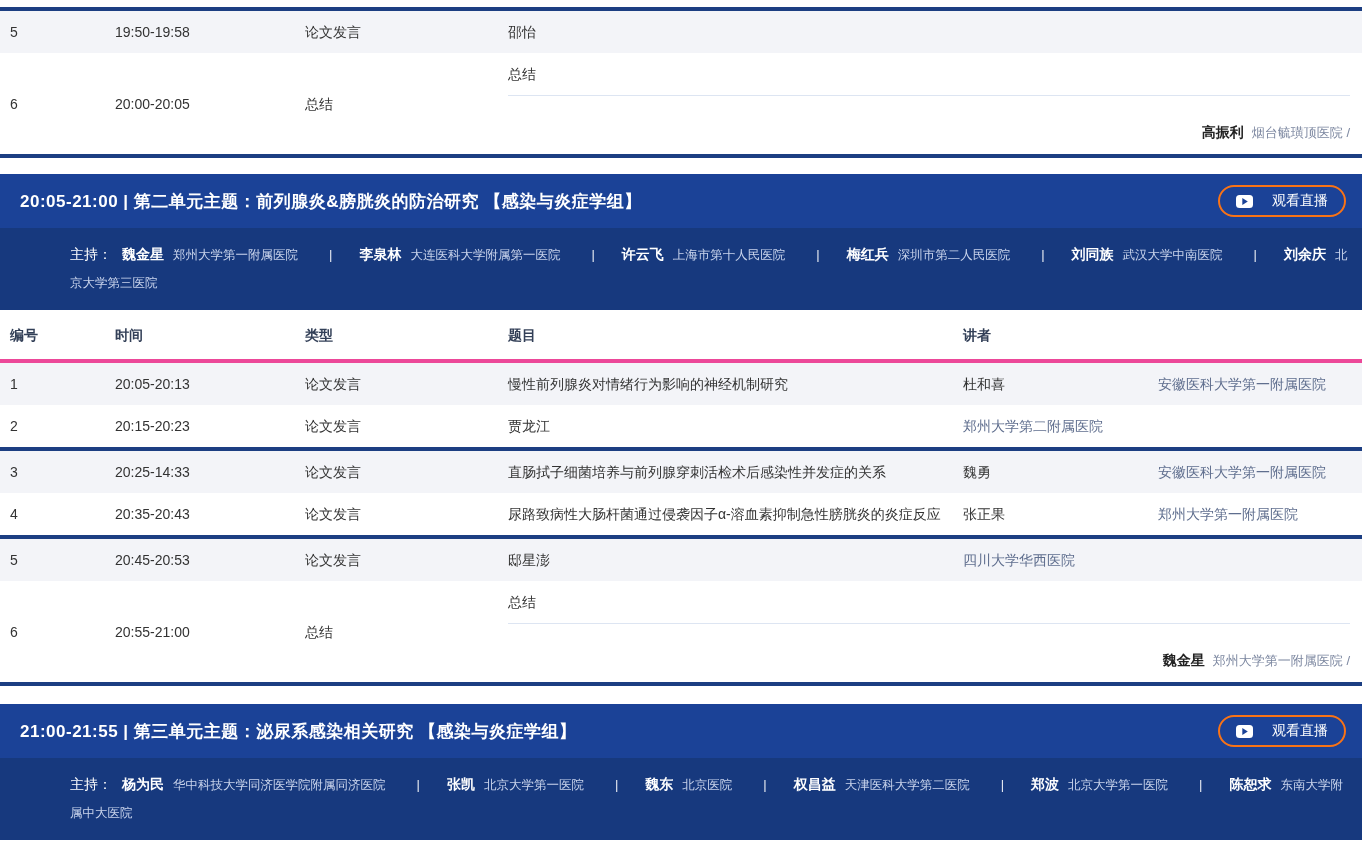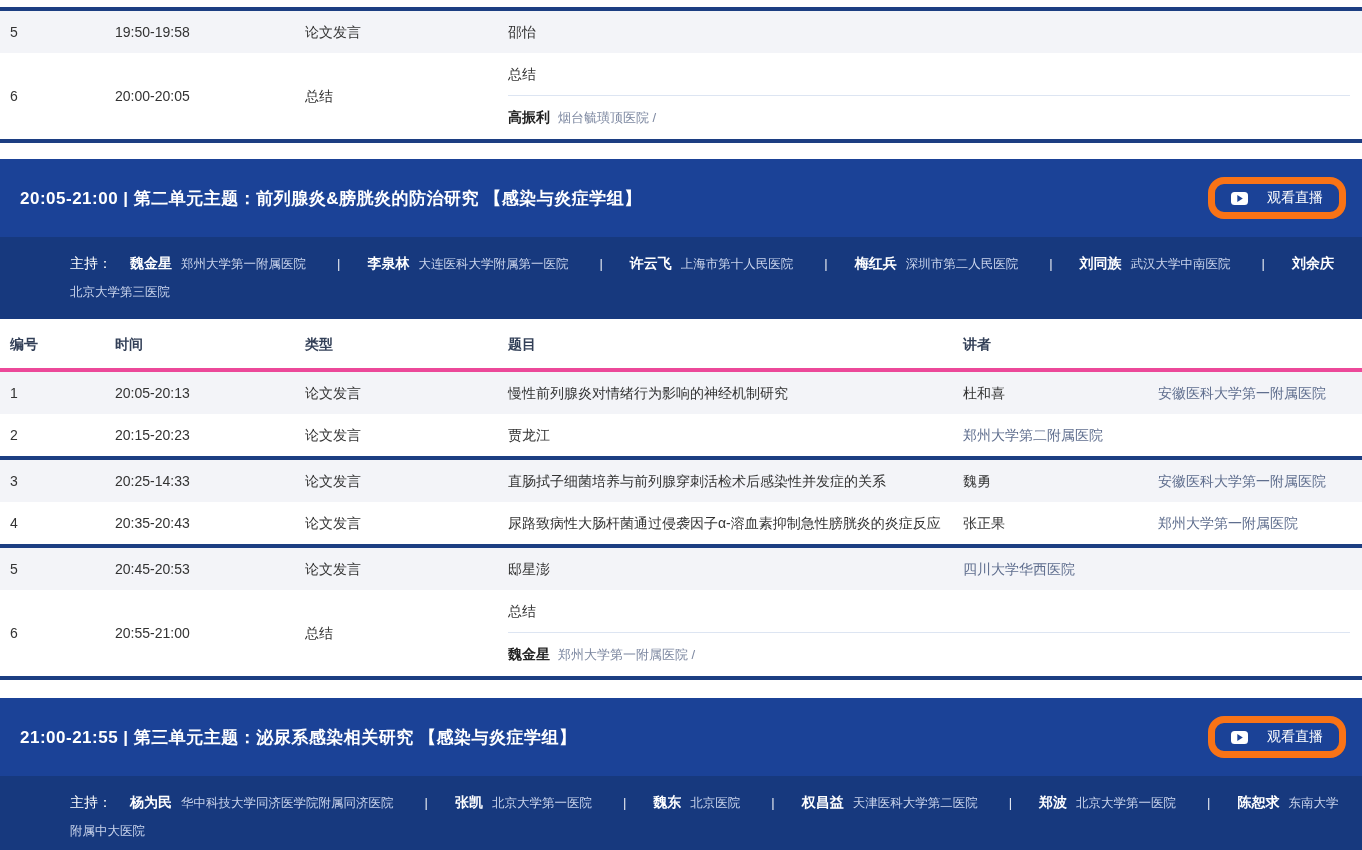--- a/index.html
+++ b/index.html
@@ -26,43 +26,43 @@
     align-items:center;
     height:49px;
     border-bottom:4px solid #ec4899;
     background:#fff;
   }
   .thead .tcell{font-weight:700;color:#323f57;}
   .top-table{margin-top:7px;border-top:4px solid #1c3e82;margin-bottom:16px;}
   
   .summary-cell{grid-column:4 / -1;padding:0 12px 0 10px;}
   .summary-label{line-height:24px;padding-bottom:9px;}
-  .summary-line{border-top:1px solid #dde5f2;padding-top:9px;line-height:24px;}
+  .summary-line{border-top:1px solid #dde5f2;padding-top:24px;line-height:24px;text-align:right;}
   .summary-name{font-weight:700;color:#222;margin-right:8px;}
   .summary-org{color:#7c87a0;font-size:13px;}
   
   .section{margin-bottom:18px;}
   .sec-header{
-    height:78px;background:#1b4297;color:#fff;
+    height:54px;background:#1b4297;color:#fff;
     display:flex;align-items:center;padding:0 16px 0 20px;
   }
   .sec-title{font-weight:700;font-size:17px;letter-spacing:.5px;}
   .live-btn{
     margin-left:auto;display:inline-flex;align-items:center;gap:19px;
-    background:transparent;border:7px solid #f97316;border-radius:16px;
+    background:transparent;border:2px solid #f97316;border-radius:16px;
     color:#fff;font-size:14px;padding:5px 16px;cursor:pointer;
     font-family:inherit;
   }
   .play-badge{display:inline-flex;}
   
   .chair-bar{
     background:#17397e;color:#fff;
     padding:13px 12px 13px 70px;line-height:27px;font-size:14px;
   }
-  .chair-label{margin-right:18px;}
+  .chair-label{margin-right:10px;}
   .chair-name{font-weight:700;margin-right:9px;}
   .chair-org{color:#c9d4ec;font-size:12.5px;margin-right:4px;}
   .chair-sep{color:rgba(255,255,255,.9);margin:0 27px;font-size:13px;}
 </style>
 </head>
 <body>
 
 <div id="app">
     <div class="sched-table top-table">
       <div class="trow alt">

